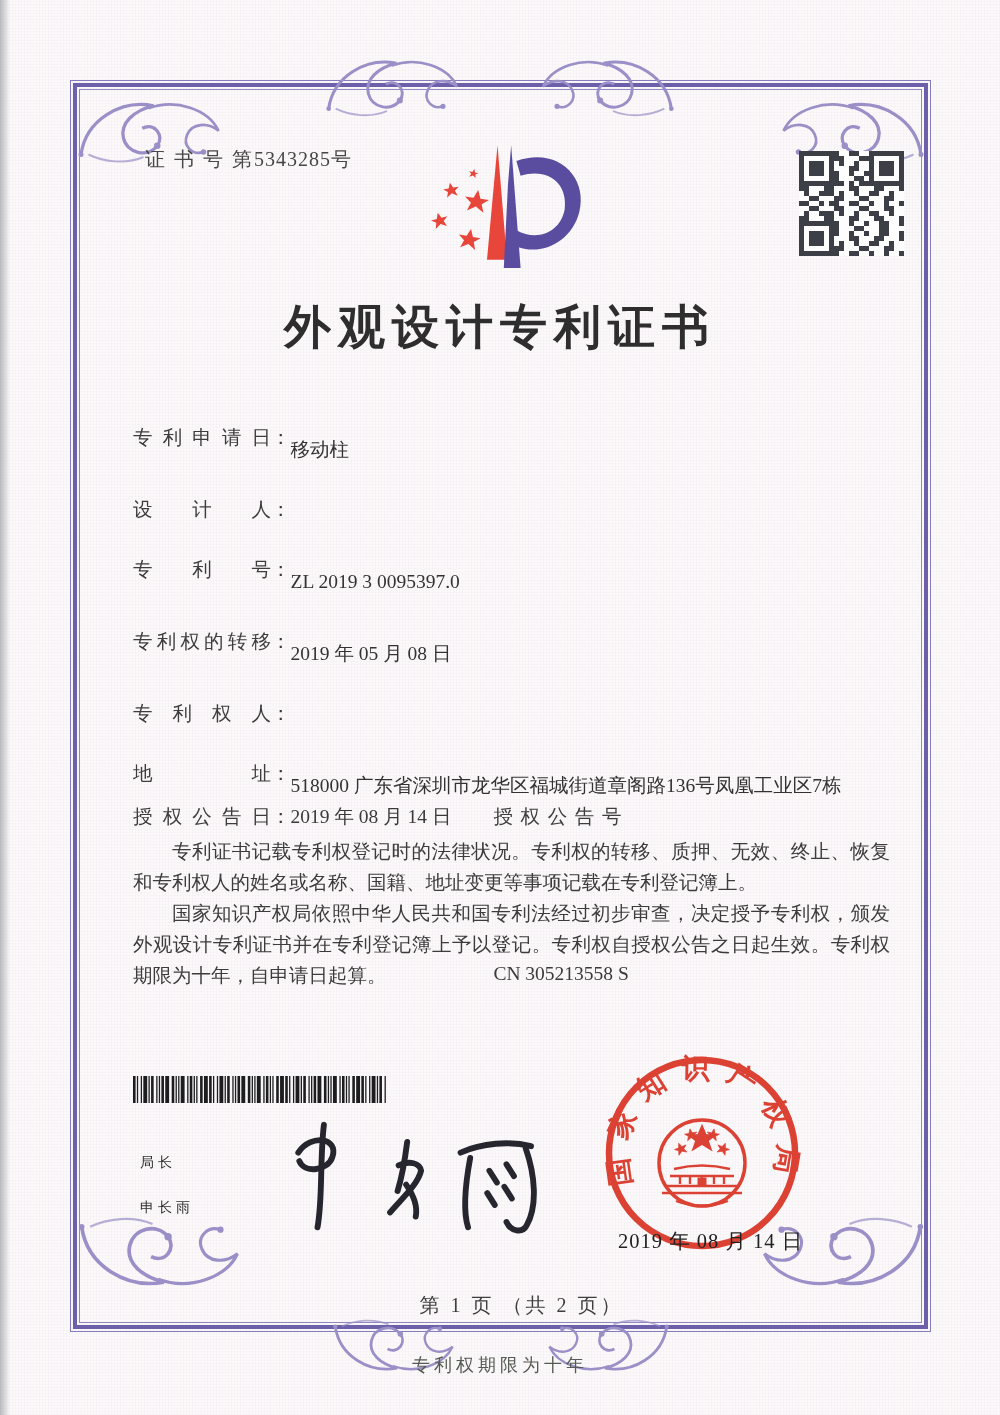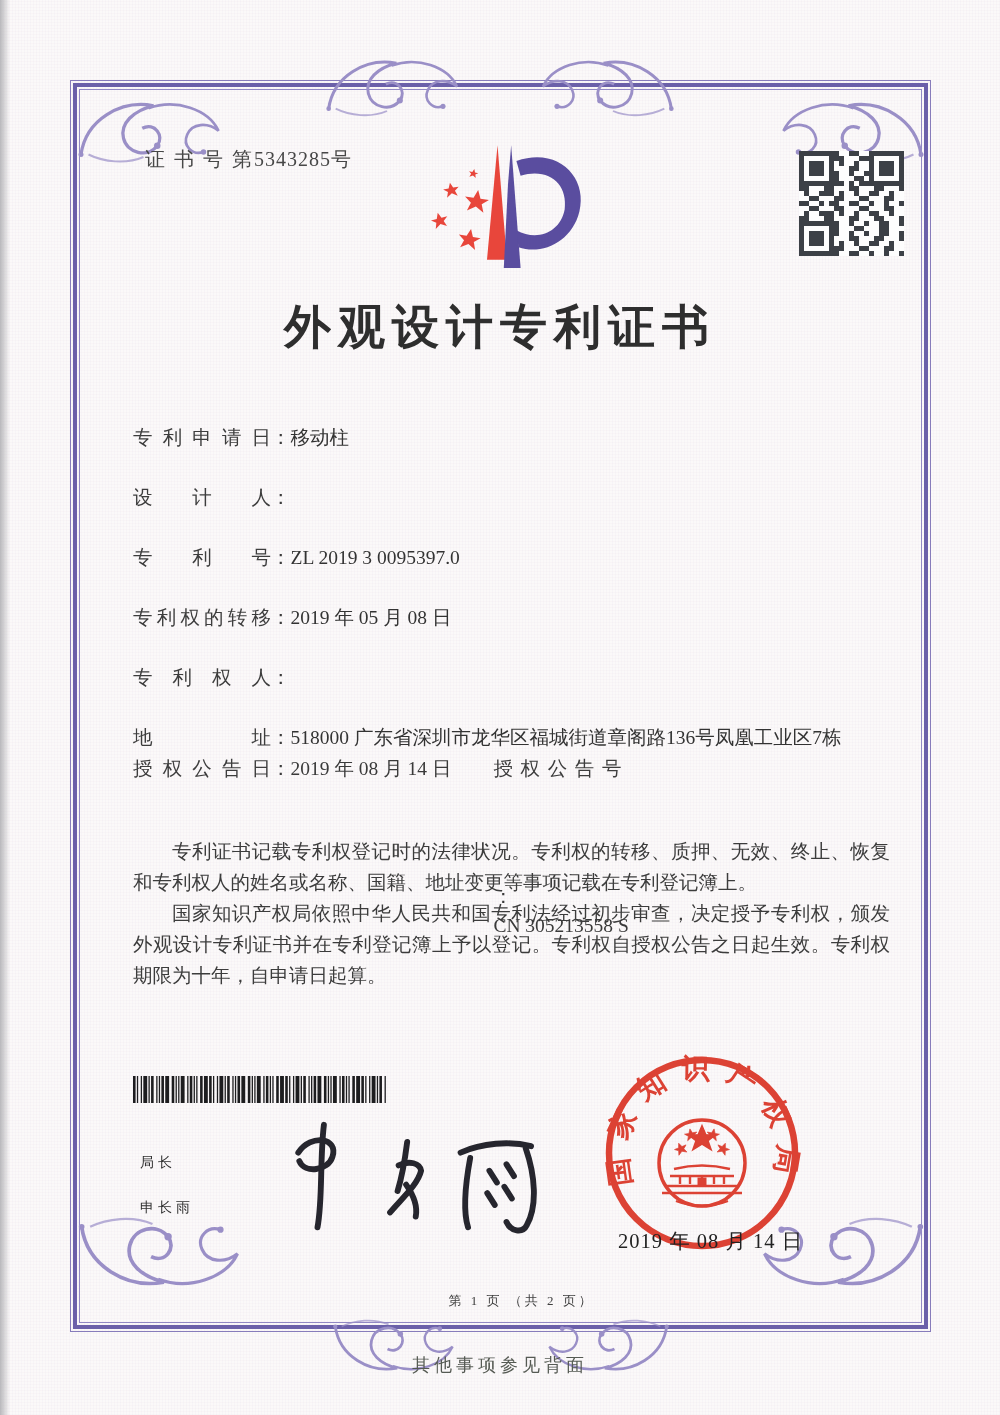--- a/index.html
+++ b/index.html
@@ -22,33 +22,33 @@
   .abs{position:absolute;}
   .cert-no{left:113px;top:146px;font-size:20px;letter-spacing:2px;color:#474747;margin-left:32px;}
   .cert-no .num{letter-spacing:1px;}
   .title{left:0;right:0;top:296px;text-align:center;font-size:47px;font-weight:700;
     letter-spacing:7px;color:#2e2e2e;}
   .fields{left:133px;top:423px;width:758px;font-size:19.5px;}
   .frow{display:flex;align-items:flex-start;margin-bottom:31px;line-height:29px;}
   .frow.addr{margin-bottom:2px;}
   .flabel{display:inline-block;width:138px;text-align:justify;text-align-last:justify;
     flex:0 0 138px;color:#3d3d3d;}
-  .fvalue{flex:1;color:#333;}
+  .fvalue{flex:1;color:#333;margin-top:12px;}
   .grant-group2{margin-left:42px;display:flex;flex-direction:column;}
   .grant-group2 .flabel{width:128px;flex:0 0 128px;}
   .paras{left:133px;top:836px;width:757px;font-size:19.5px;line-height:31px;
     text-align:justify;color:#3c3c3c;}
   .paras p{margin:0;text-indent:2em;}
   .barcode{left:133px;top:1076px;}
   .director{left:140px;top:1140px;font-family:"Liberation Sans","DejaVu Sans",sans-serif;
     font-size:14px;letter-spacing:4px;line-height:45px;color:#2f2f2f;}
   .signature{left:280px;top:1112px;}
   .seal{left:602px;top:1053px;opacity:.93;}
   .seal-date{left:618px;top:1227px;font-size:20.5px;letter-spacing:1px;color:#222;z-index:5;}
-  .page-footer{left:0;right:0;top:1292px;text-align:center;font-size:13px;
+  .page-footer{left:0;right:0;top:1292px;text-align:center;font-size:20px;
     letter-spacing:3px;color:#3e3e3e;padding-left:43px;}
   .back-note{left:0;right:0;top:1353px;text-align:center;font-size:18px;
     letter-spacing:4px;color:#555a53;}
 </style>
 </head>
 <body>
 
 <div class="page">
 
   <div class="scan-edge"></div>
@@ -504,15 +504,15 @@
         <path d="M64,133 L136,133"></path>
         <path d="M60,140 L140,140"></path>
         <path d="M74,148 Q100,158 126,148"></path>
       </g>
       <rect x="96" y="125" width="8" height="7"></rect>
     </g>
   </svg>
   <div class="abs seal-date">2019 年 08 月 14 日</div>
 
   <div class="abs page-footer">第 1 页 （共 2 页）</div>
-  <div class="abs back-note">其他事项参见背面</div>
+  <div class="abs back-note">专利权期限为十年</div>
 
 </div>
 
 </body></html>

